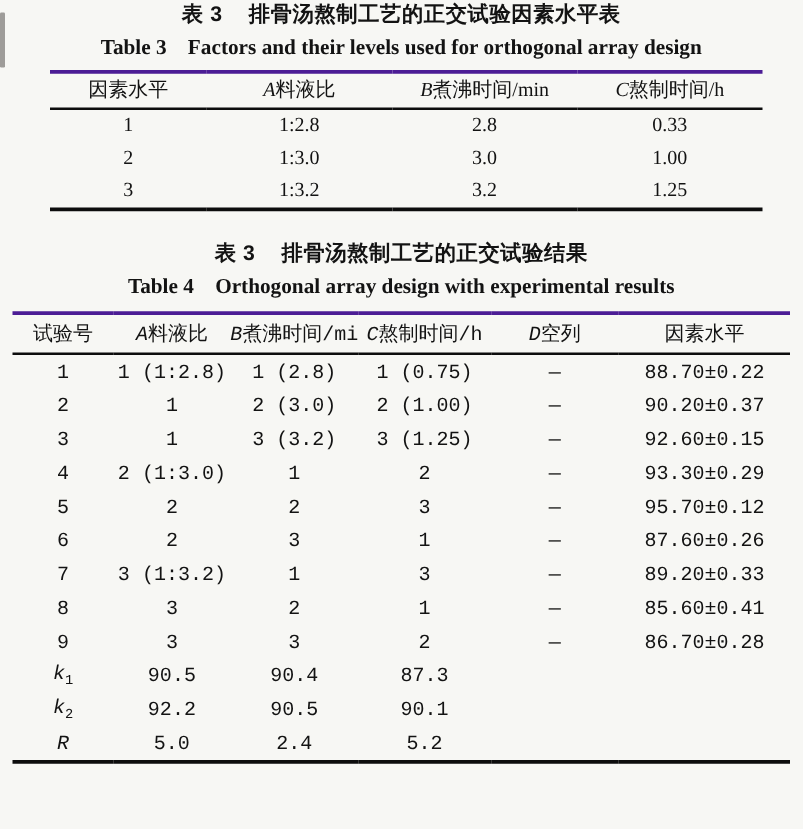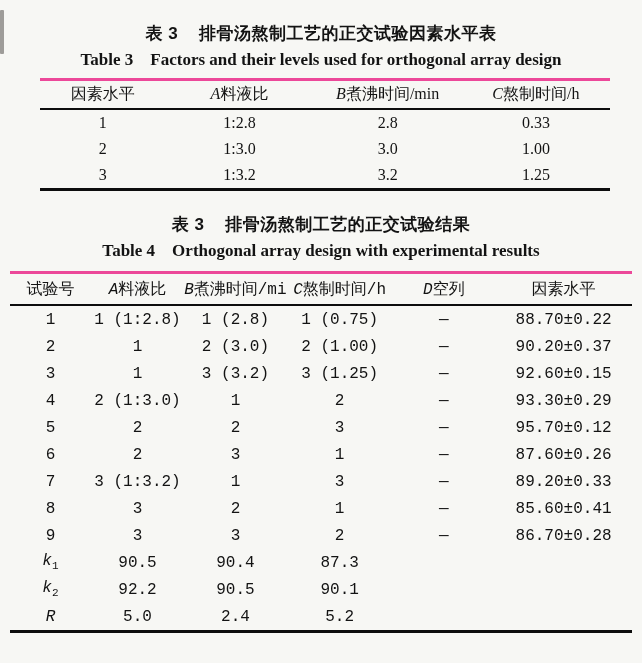--- a/index.html
+++ b/index.html
@@ -3,38 +3,38 @@
 <meta charset="utf-8">
 <style>
   html,body{margin:0;padding:0;}
   body{
     width:642px;height:663px;
     background:#f7f7f4;
     font-family:"Liberation Serif","DejaVu Serif",serif;
     color:#131313;
     overflow:hidden;
   }
-  .page{position:relative;width:642px;height:521px;padding-top:22px;box-sizing:border-box;}
+  .page{position:relative;width:642px;height:521px;padding-top:0;box-sizing:border-box;}
   .scan-smudge{
     position:absolute;left:0;top:10px;width:4px;height:44px;
     background:#55524e;opacity:.55;border-radius:1px;
   }
   .cap{white-space:pre;text-align:center;}
   .cap-zh{
     font-family:"Liberation Sans","DejaVu Sans",sans-serif;
     font-weight:bold;font-size:17px;line-height:24px;height:24px;
     letter-spacing:.5px;
   }
   .cap-en{
     font-family:"Liberation Serif","DejaVu Serif",serif;
     font-weight:bold;font-size:17px;line-height:28px;height:28px;
   }
   table{
     border-collapse:collapse;table-layout:fixed;
-    border-top:3px solid #ec4899;border-bottom:3px solid #0d0d0d;
+    border-top:3px solid #4c1d95;border-bottom:3px solid #0d0d0d;
   }
   #t3{width:570px;margin-left:40px;margin-top:4px;}
   #t4{width:622px;margin-left:10px;margin-top:6px;font-family:Liberation Mono, monospace;}
   thead tr{border-bottom:2px solid #0d0d0d;}
   th,td{
     font-weight:normal;text-align:center;vertical-align:middle;
     padding:0;font-size:16px;overflow:hidden;white-space:nowrap;
   }
   #t3 th{height:27px;}
   #t3 td{height:26px;}

